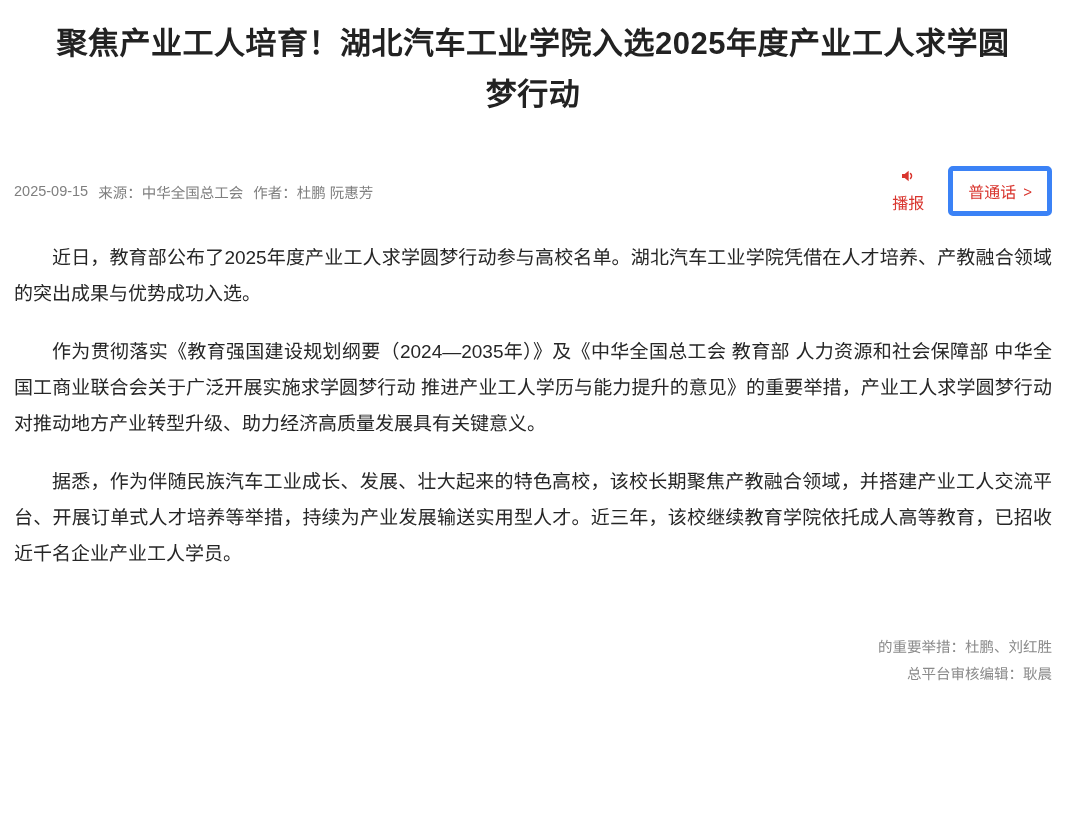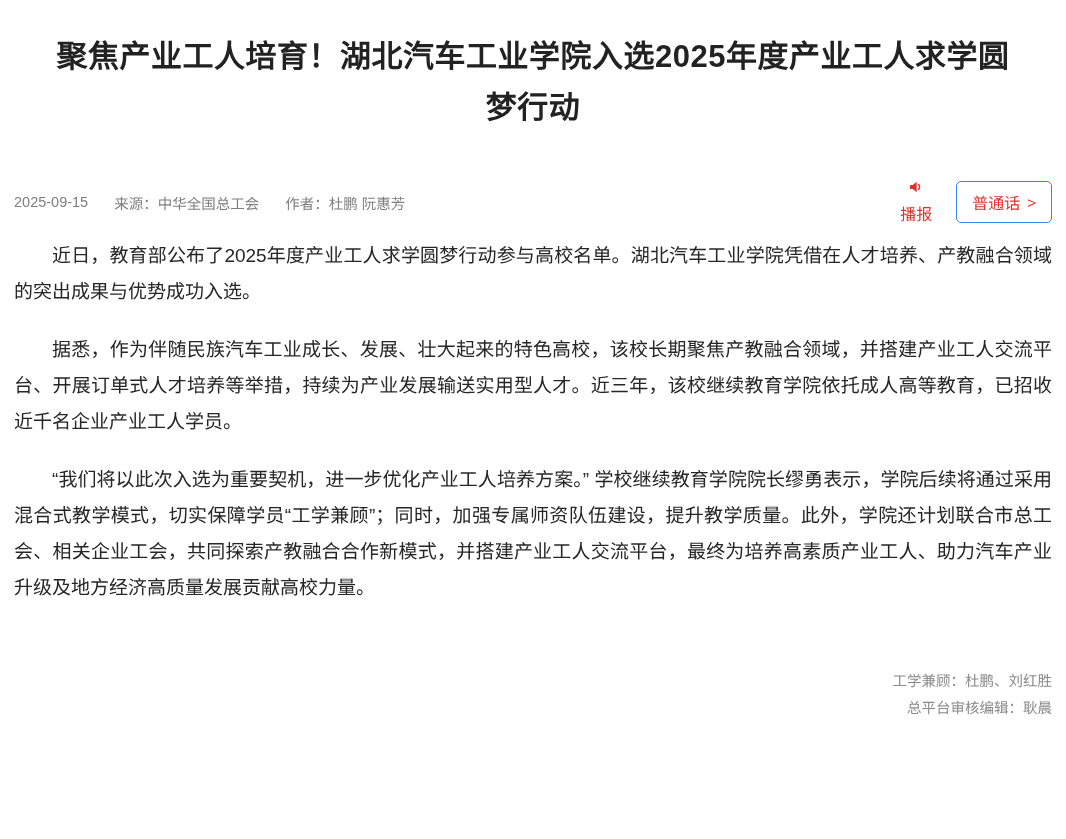--- a/index.html
+++ b/index.html
@@ -7,38 +7,38 @@
   .page {
     width: 1066px;
     min-height: 839px;
     margin: 0 auto;
     background: #ffffff;
     padding: 0 14px 20px;
     font-family: "Liberation Sans", "DejaVu Sans", sans-serif;
   }
   .article-title {
     margin: 0 42px;
-    padding-top: 32px;
+    padding-top: 19px;
     font-size: 31px;
     font-weight: 700;
     line-height: 1.63;
     text-align: center;
     color: #222222;
     letter-spacing: 0.5px;
   }
   .meta-row {
     margin-top: 46px;
     display: flex;
     justify-content: space-between;
     align-items: center;
   }
   .meta-left {
     display: flex;
     align-items: center;
-    gap: 26px;
+    gap: 10px;
     font-size: 14.5px;
     color: #7f7f7f;
   }
   .meta-item { white-space: nowrap; }
   .meta-right {
     display: flex;
     align-items: center;
   }
   .broadcast-btn {
     display: inline-flex;
@@ -52,31 +52,31 @@
     padding: 0;
     margin-right: 24px;
     font-family: inherit;
     flex-direction: column;
   }
   .mandarin-btn {
     display: inline-flex;
     align-items: center;
     gap: 7px;
     background: #ffffff;
-    border: 1px solid #3b82f6;
+    border: 5px solid #3b82f6;
     border-radius: 5px;
     color: #d9352e;
     font-size: 16px;
     padding: 8px 15px;
     cursor: pointer;
     font-family: inherit;
   }
   .mandarin-arrow { font-size: 15px; line-height: 1; }
   .article-body {
-    margin-top: 13px;
+    margin-top: 24px;
     font-size: 19px;
     line-height: 36px;
     color: #262626;
   }
   .article-body p {
     margin: 0 0 22px;
     text-indent: 2em;
     text-align: justify;
   }
   .article-footer {
@@ -113,22 +113,22 @@
       </button>
       <button class="mandarin-btn">
         <span>普通话</span>
         <span class="mandarin-arrow">&gt;</span>
       </button>
     </div>
   </div>
 
   <div class="article-body">
     <p>近日，教育部公布了2025年度产业工人求学圆梦行动参与高校名单。湖北汽车工业学院凭借在人才培养、产教融合领域的突出成果与优势成功入选。</p>
+    <p>作为贯彻落实《教育强国建设规划纲要（2024—2035年）》及《中华全国总工会 教育部 人力资源和社会保障部 中华全国工商业联合会关于广泛开展实施求学圆梦行动 推进产业工人学历与能力提升的意见》的重要举措，产业工人求学圆梦行动对推动地方产业转型升级、助力经济高质量发展具有关键意义。</p>
     <p>据悉，作为伴随民族汽车工业成长、发展、壮大起来的特色高校，该校长期聚焦产教融合领域，并搭建产业工人交流平台、开展订单式人才培养等举措，持续为产业发展输送实用型人才。近三年，该校继续教育学院依托成人高等教育，已招收近千名企业产业工人学员。</p>
-    <p>“我们将以此次入选为重要契机，进一步优化产业工人培养方案。” 学校继续教育学院院长缪勇表示，学院后续将通过采用混合式教学模式，切实保障学员“工学兼顾”；同时，加强专属师资队伍建设，提升教学质量。此外，学院还计划联合市总工会、相关企业工会，共同探索产教融合合作新模式，并搭建产业工人交流平台，最终为培养高素质产业工人、助力汽车产业升级及地方经济高质量发展贡献高校力量。</p>
   </div>
 
   <div class="article-footer">
-    <span class="footer-line">工学兼顾：杜鹏、刘红胜</span>
+    <span class="footer-line">的重要举措：杜鹏、刘红胜</span>
     <span class="footer-line">总平台审核编辑：耿晨</span>
   </div>
 
 </div>
 
 </body></html>

